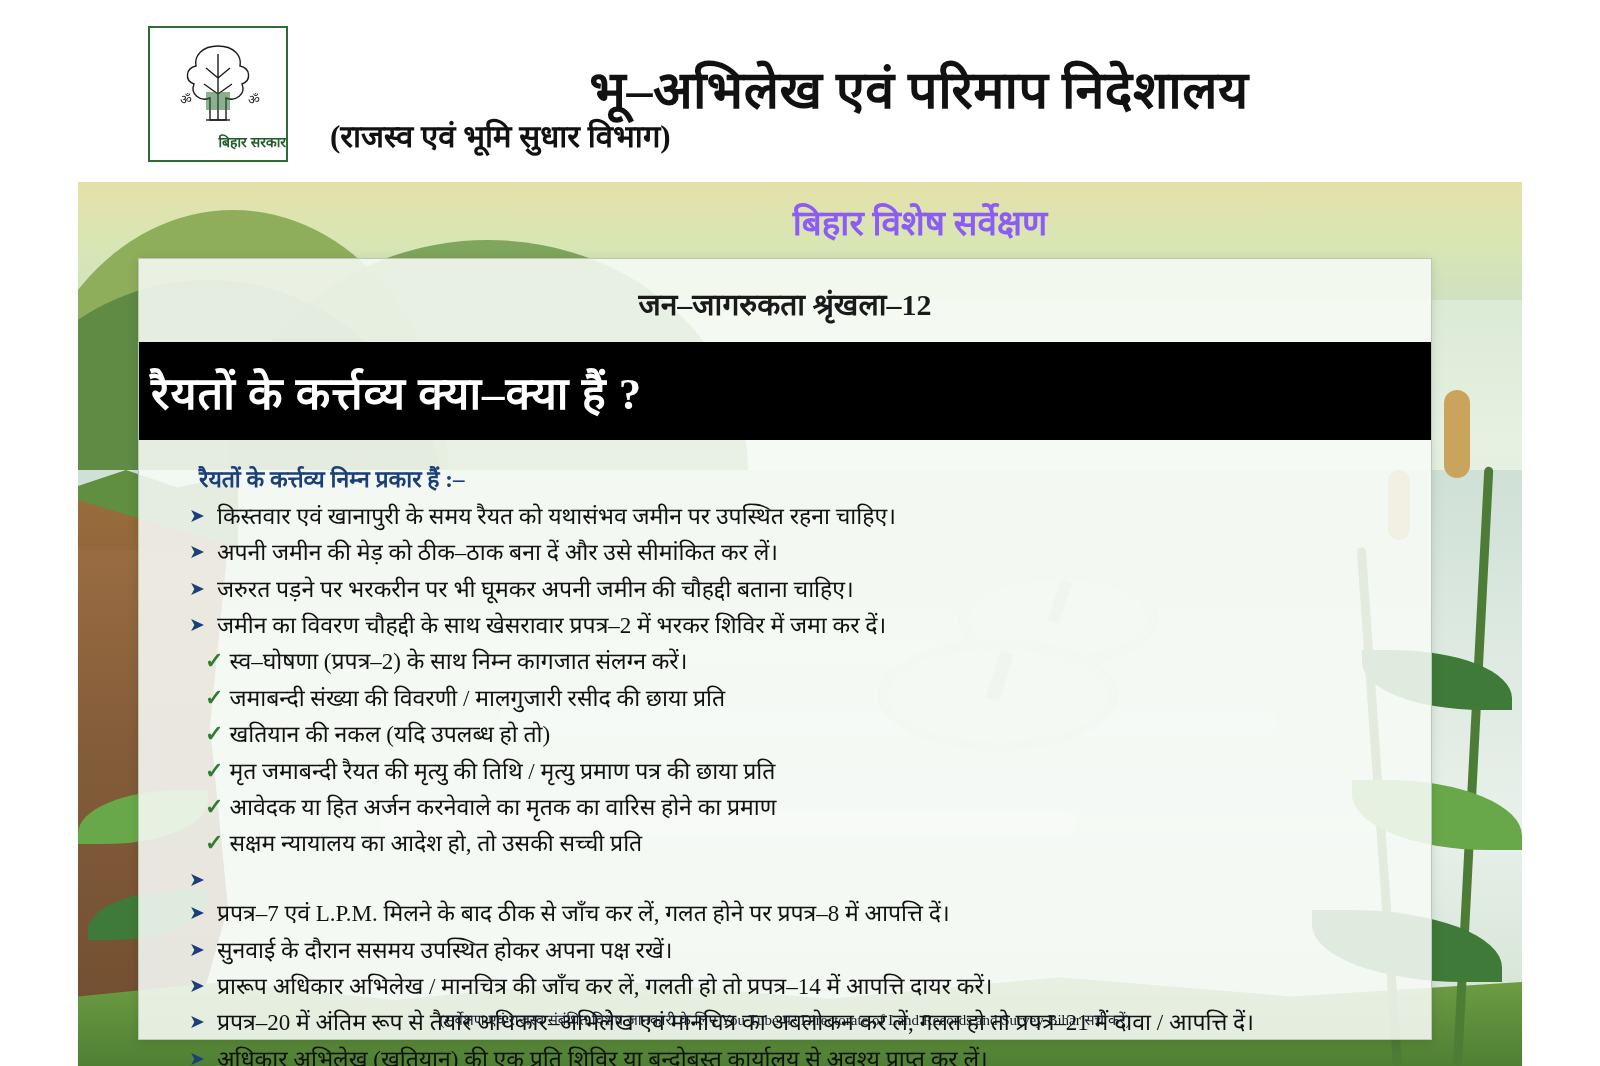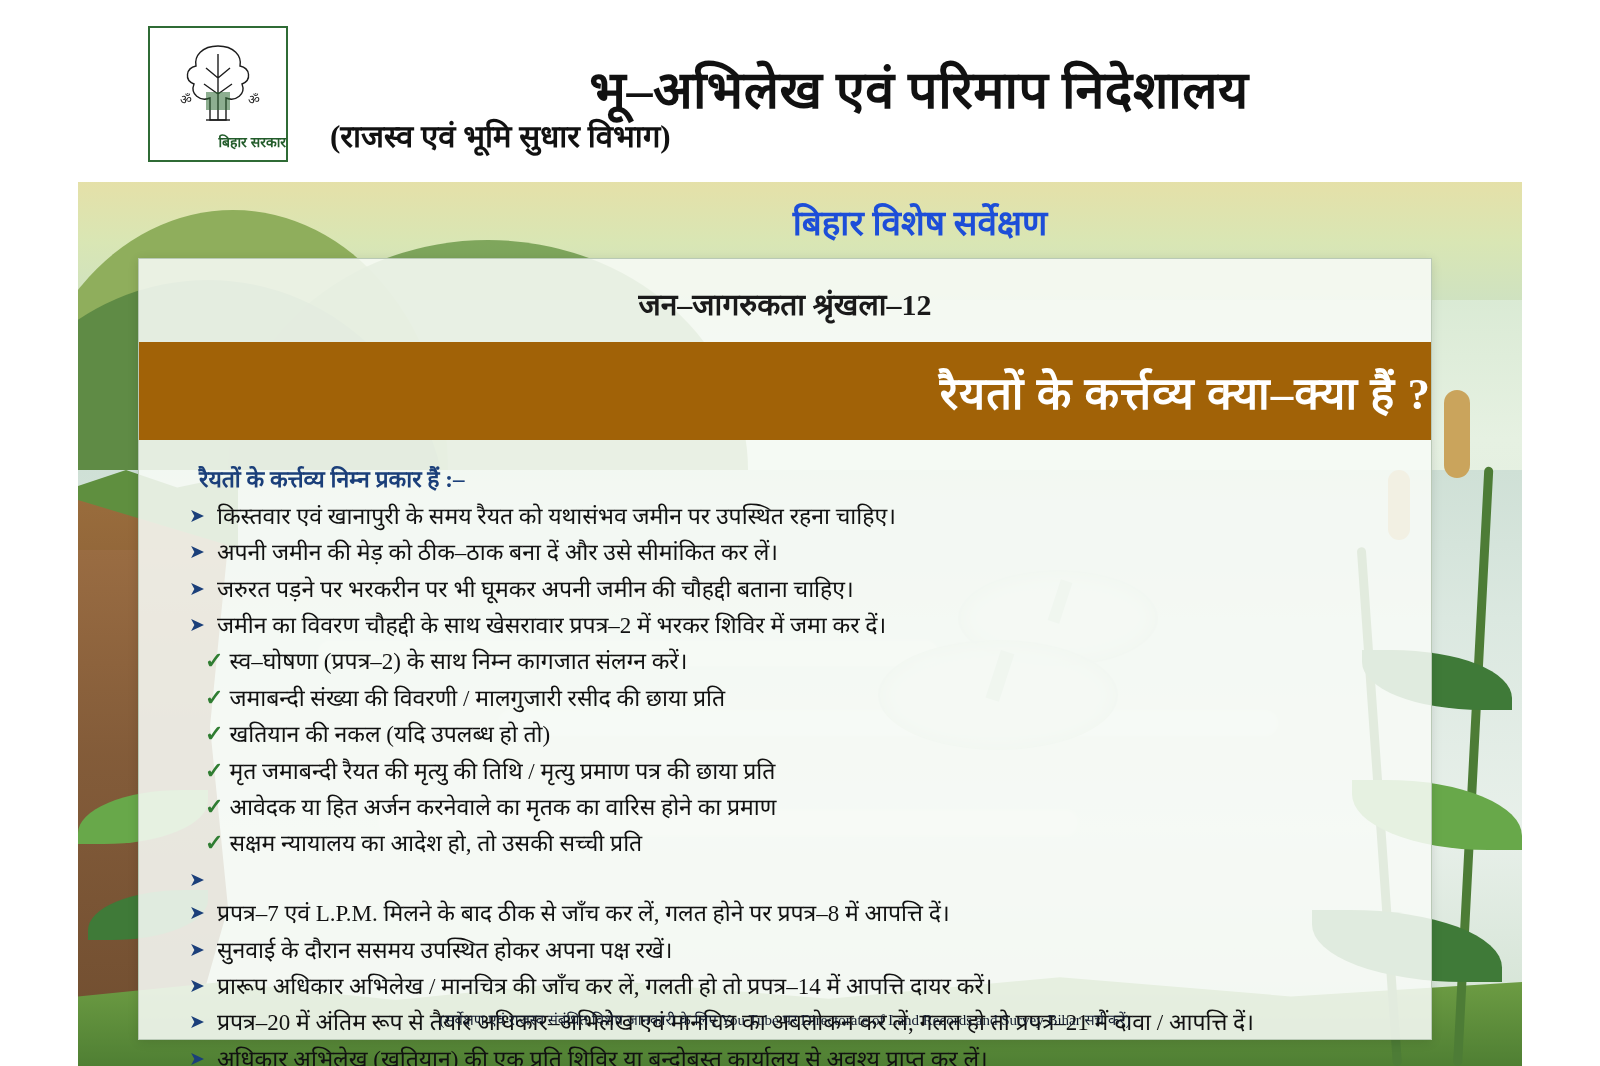--- a/index.html
+++ b/index.html
@@ -153,21 +153,21 @@
     color: #111;
   }
   .title-third {
     position: absolute;
     left: 330px; top: 198px;
     width: 1180px;
     text-align: center;
     font-family: "Liberation Serif", serif;
     font-size: 35px;
     font-weight: bold;
-    color: #1d4ed8;
+    color: #8b5cf6;
     z-index: 6;
   }
 
   
   .card {
     position: absolute;
     left: 138px; top: 258px;
     width: 1292px;
     height: 780px;
     background: rgba(247, 250, 246, .88);
@@ -177,25 +177,26 @@
   }
   .series-line {
     text-align: center;
     font-family: "Liberation Serif", serif;
     font-size: 30px;
     font-weight: bold;
     color: #1a1a1a;
     padding: 24px 0 18px;
   }
   .banner {
-    background: #a16207;
+    background: #000000;
     height: 98px;
     display: flex;
     align-items: center;
-    justify-content: flex-end;
+    justify-content: flex-start;
+    padding-left: 12px;
   }
   .banner-text {
     color: #ffffff;
     font-family: "Liberation Serif", serif;
     font-size: 45px;
     font-weight: bold;
     letter-spacing: 1px;
   }
   .body-area {
     padding: 18px 26px 0 26px;

